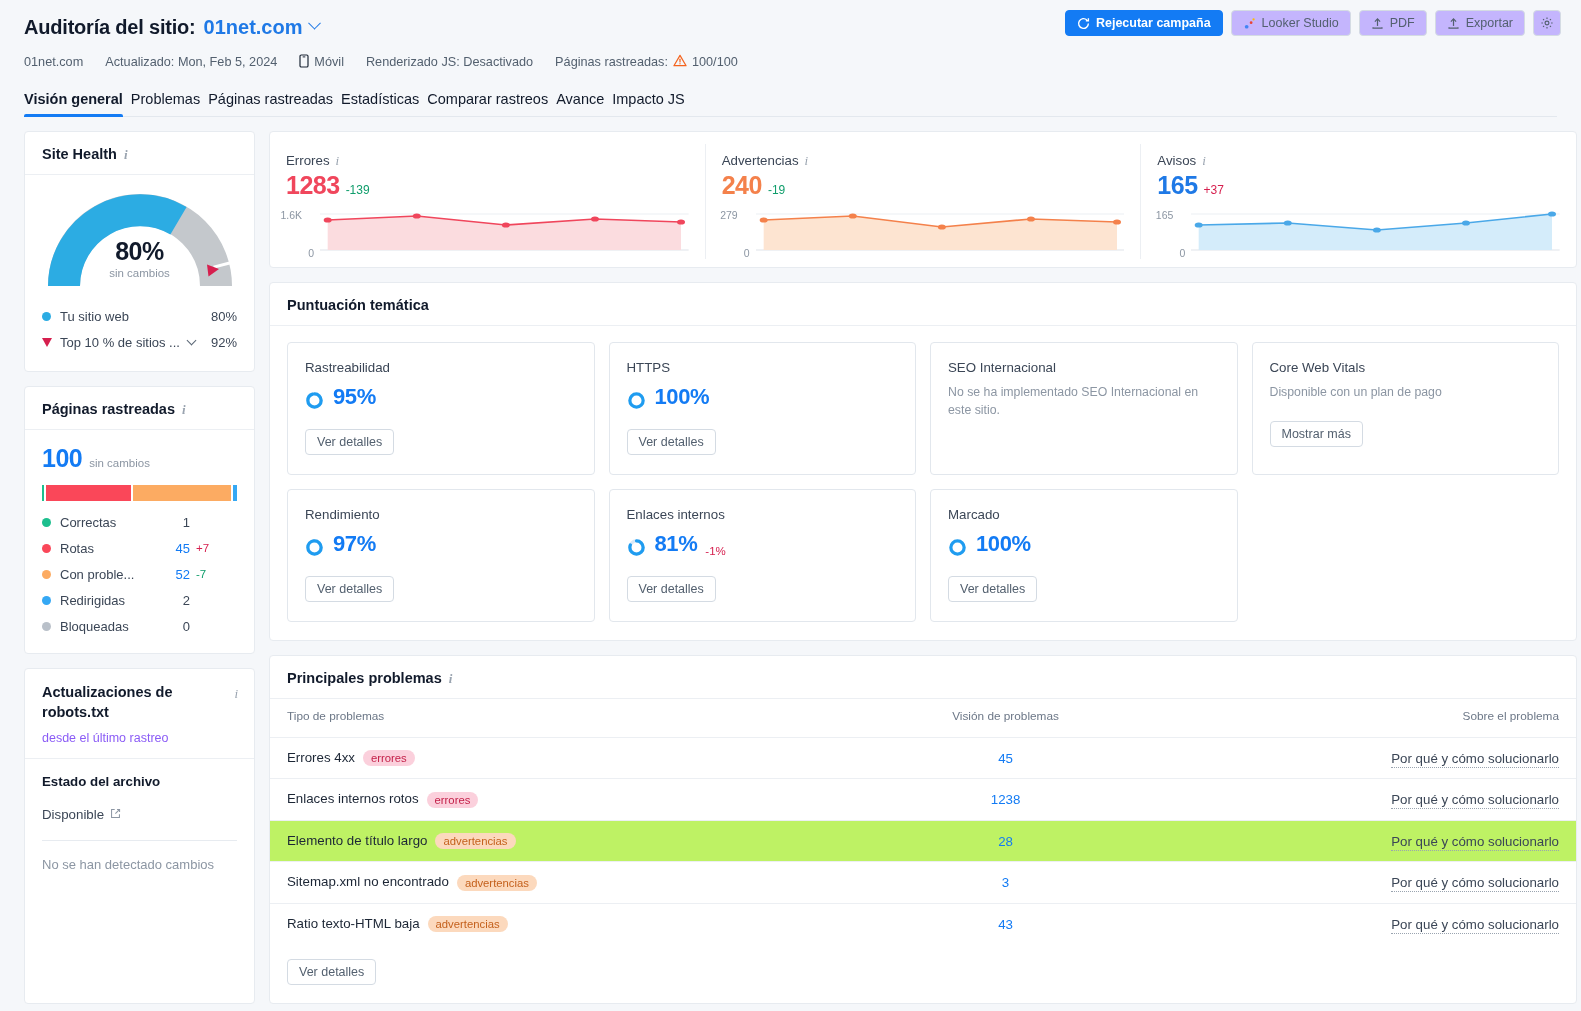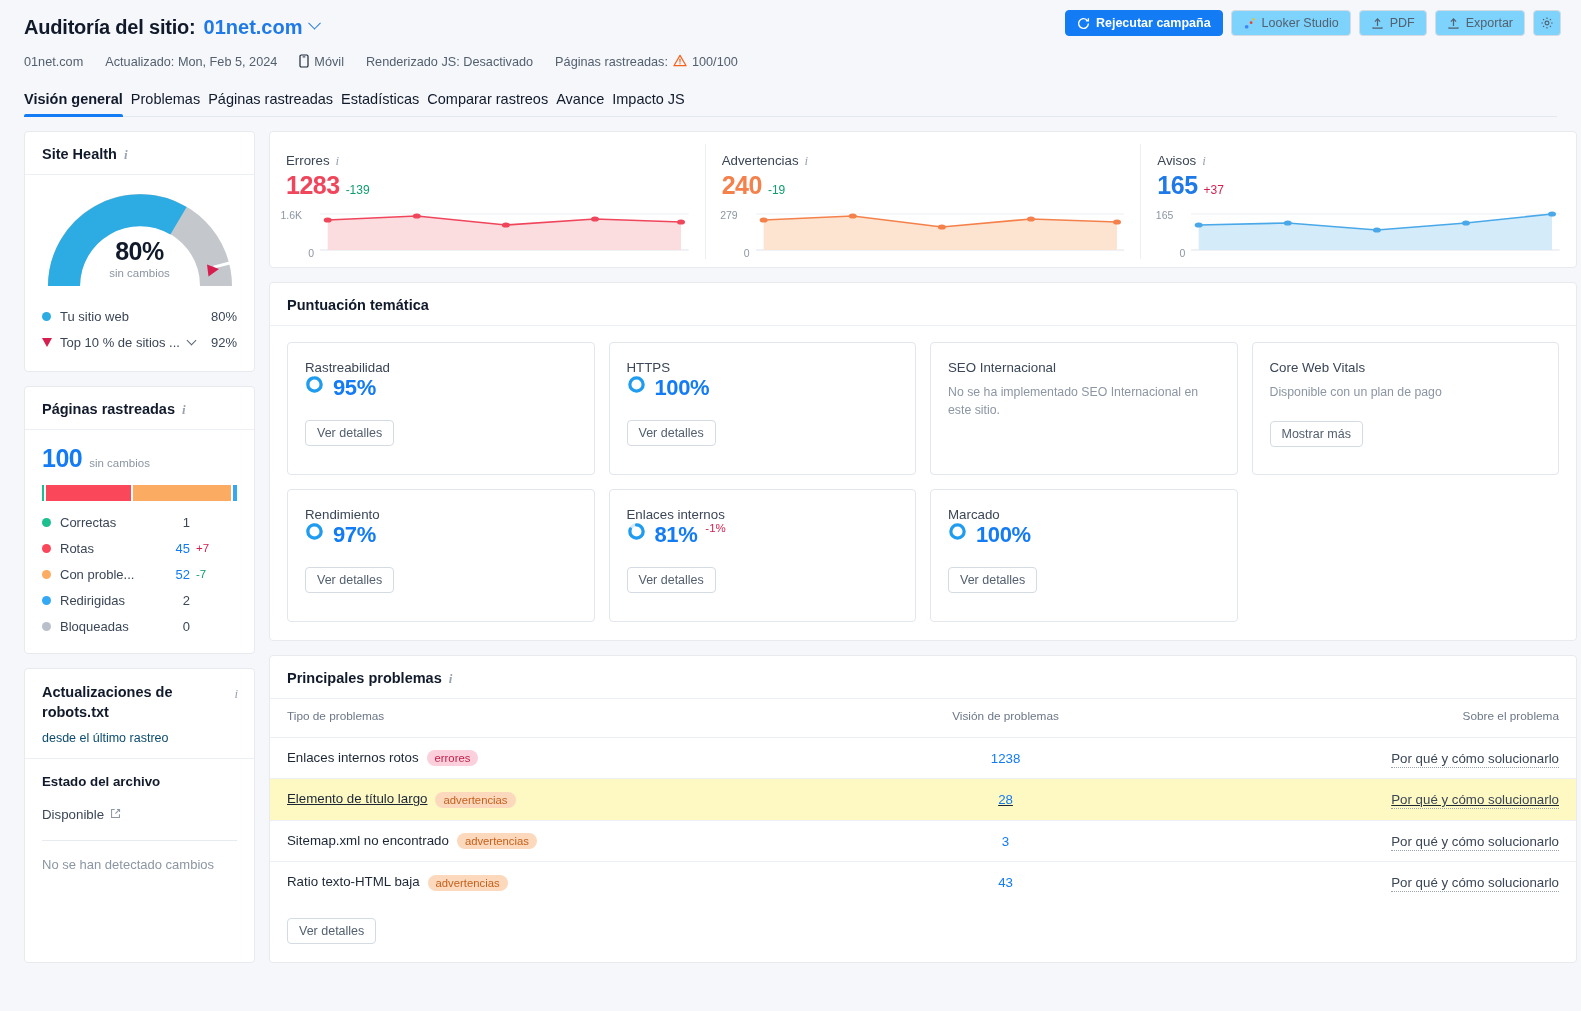--- a/index.html
+++ b/index.html
@@ -22,21 +22,21 @@
   }
   .caret-down {
     display: inline-block; margin-left: 7px; width: 9px; height: 9px;
     border-right: 1.8px solid #1f79e6; border-bottom: 1.8px solid #1f79e6;
     transform: rotate(45deg) translate(-3px,-3px); cursor: pointer;
   }
 
   .toolbar { position: absolute; top: 10px; right: 20px; display: flex; align-items: center; gap: 8px; }
   .btn {
     height: 26px; border-radius: 4px; border: 1px solid #d4dbe3;
-    background: #7dd3fc; font-size: 12.5px; color: #53606f;
+    background: #c4b5fd; font-size: 12.5px; color: #53606f;
     display: inline-flex; align-items: center; gap: 6px;
     padding: 0 11px; cursor: pointer; white-space: nowrap;
     font-family: "Liberation Sans", sans-serif;
   }
   .btn.primary { background: #137bf4; border-color: #137bf4; color: #fff; font-weight: bold; }
   .btn.icon-only { padding: 0 6px; }
   .btn svg { display: block; }
 
   .meta-row {
     display: flex; align-items: center; gap: 22px;
@@ -110,21 +110,21 @@
   .crawl-legend-row { display: flex; align-items: center; font-size: 13px; height: 26px; color: #3b4656; }
   .cl-label { width: 104px; white-space: nowrap; overflow: hidden; text-overflow: ellipsis; }
   .cl-val { color: #137bf4; width: 26px; text-align: right; }
   .cl-val.plain { color: #3b4656; }
   .cl-delta { font-size: 11.5px; margin-left: 6px; }
   .up { color: #d61f4e; } .down { color: #0f9d6b; }
 
   
   .robots-head { padding: 14px 17px 13px 17px; border-bottom: 1px solid #eceff3; position: relative; }
   .robots-title { font-size: 14.5px; font-weight: bold; line-height: 1.35; width: 165px; }
-  .robots-sub { font-size: 12.5px; color: #0c4a6e; margin-top: 9px; }
+  .robots-sub { font-size: 12.5px; color: #8b5cf6; margin-top: 9px; }
   .robots-i { position: absolute; right: 16px; top: 18px; }
   .robots-body { padding: 15px 17px 20px 17px; }
   .robots-label { font-size: 13.3px; font-weight: bold; }
   .robots-status { font-size: 13.3px; color: #3b4656; margin-top: 18px; display: flex; align-items: center; gap: 6px; }
   .robots-divider { height: 1px; background: #e7ebf0; margin: 18px 0 16px 0; }
   .robots-note { font-size: 13px; color: #8c96a3; }
 
   
   .metrics { display: flex; padding: 12px 0 8px 0; }
   .metric { flex: 1; padding: 9px 16px 4px 16px; position: relative; }
@@ -145,21 +145,21 @@
   
   .themes-grid {
     display: grid; grid-template-columns: repeat(4, 1fr); gap: 14px;
     padding: 16px 17px 18px 17px;
   }
   .theme-card {
     border: 1px solid #e2e7ed; border-radius: 4px; padding: 17px 17px 16px 17px;
     min-height: 133px; display: flex; flex-direction: column;
   }
   .theme-name { font-size: 13.3px; color: #3b4656; }
-  .theme-score { display: flex; align-items: flex-start; }
+  .theme-score { display: flex; align-items: flex-end; margin-top: 9px; }
   .theme-pct { font-size: 22px; font-weight: bold; color: #137bf4; margin-left: 9px; letter-spacing: -0.4px; }
   .theme-delta { font-size: 11.5px; margin-left: 8px; }
   .theme-desc { font-size: 12.3px; color: #8c96a3; margin-top: 9px; line-height: 1.45; }
   .btn-sm {
     margin-top: auto; align-self: flex-start; height: 26px;
     border: 1px solid #d4dbe3; background: #fff; border-radius: 4px;
     font-size: 12.5px; color: #53606f; padding: 0 11px; cursor: pointer;
     font-family: "Liberation Sans", sans-serif;
   }
   .theme-card .btn-sm { margin-top: 19px; }
@@ -171,21 +171,21 @@
     padding: 10px 17px 12px 17px; vertical-align: top; line-height: 1.35;
   }
   th.c { text-align: center; width: 330px; }
   th.r { text-align: right; }
   td {
     font-size: 13.3px; color: #1c2635; padding: 12px 17px;
     border-top: 1px solid #eceff3;
   }
   td.c { text-align: center; }
   td.r { text-align: right; }
-  tr.alt td { background: #fef9c3; text-decoration: underline; }
+  tr.alt td { background: #bef264; }
   .tag {
     display: inline-block; font-size: 11.3px; padding: 2px 8px; border-radius: 9px;
     margin-left: 8px; vertical-align: middle;
   }
   .tag.err { background: #fbd0dc; color: #c31f48; }
   .tag.warn { background: #fcd9bd; color: #c4601c; }
   .num-link { color: #137bf4; cursor: pointer; }
   .fix-link {
     color: #3b4656; cursor: pointer;
     border-bottom: 1px dotted #9aa4b0; padding-bottom: 1px;
@@ -586,20 +586,27 @@
         </div>
         <table>
           <thead>
             <tr>
               <th>Tipo de problemas</th>
               <th class="c">Visión de problemas</th>
               <th class="r">Sobre el problema</th>
             </tr>
           </thead>
           <tbody>
+            <tr>
+              <td>
+                <span>Errores 4xx</span><span class="tag err">errores</span>
+              </td>
+              <td class="c"><span class="num-link">45</span></td>
+              <td class="r"><span class="fix-link">Por qué y cómo solucionarlo</span></td>
+            </tr>
             <tr>
               <td>
                 <span>Enlaces internos rotos</span><span class="tag err">errores</span>
               </td>
               <td class="c"><span class="num-link">1238</span></td>
               <td class="r"><span class="fix-link">Por qué y cómo solucionarlo</span></td>
             </tr>
             <tr class="alt">
               <td>
                 <span>Elemento de título largo</span><span class="tag warn">advertencias</span>

